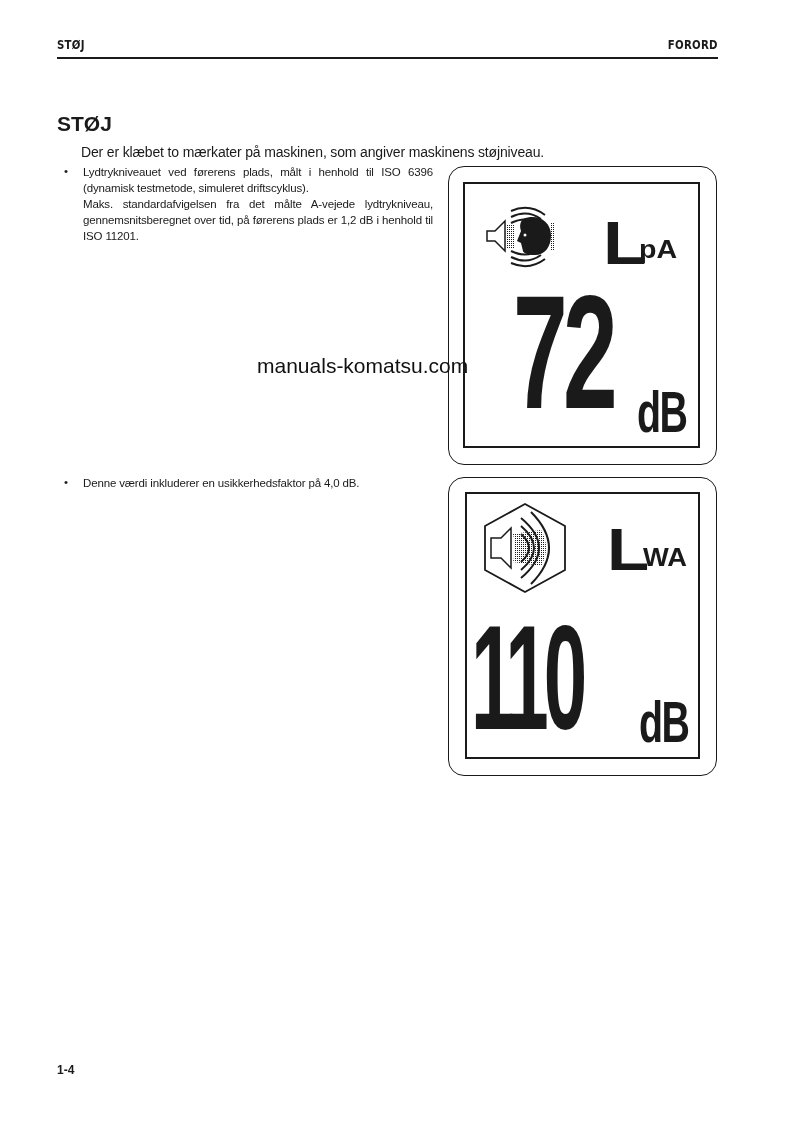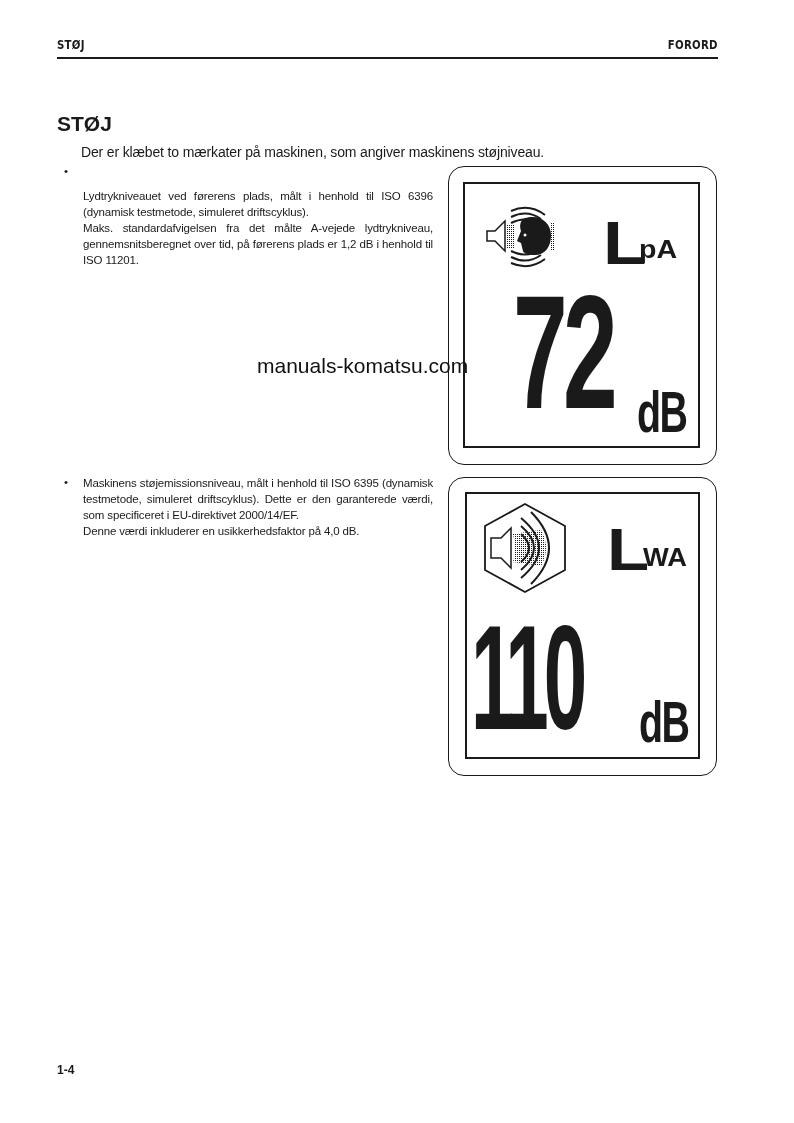--- a/index.html
+++ b/index.html
@@ -23,28 +23,27 @@
 <body>
 
 <div class="hdr-left">STØJ</div>
 <div class="hdr-right">FORORD</div>
 <div class="hdr-rule"></div>
 
 <div class="title">STØJ</div>
 <div class="intro">Der er klæbet to mærkater på maskinen, som angiver maskinens støjniveau.</div>
 
 <div class="bullet" style="top:165px;">•</div>
-<div class="para" style="top:164px;margin-top:24px;">
+<div class="para" style="top:164px;">
   <p>Lydtrykniveauet ved førerens plads, målt i henhold til ISO 6396 (dynamisk testmetode, simuleret driftscyklus).</p>
   <p>Maks. standardafvigelsen fra det målte A-vejede lydtrykniveau, gennemsnitsberegnet over tid, på førerens plads er 1,2 dB i henhold til ISO 11201.</p>
 </div>
 
 <div class="bullet" style="top:476px;">•</div>
 <div class="para" style="top:475px;">
-  <p>Maskinens støjemissionsniveau, målt i henhold til ISO 6395 (dynamisk testmetode, simuleret driftscyklus). Dette er den garanterede værdi, som specificeret i EU-direktivet 2000/14/EF.</p>
   <p>Denne værdi inkluderer en usikkerhedsfaktor på 4,0 dB.</p>
 </div>
 
 <div class="label-outer" style="left:448px; top:166px; width:267px; height:297px;">
   <div class="label-inner" style="left:14px; top:15px; width:233px; height:262px;">
     <svg style="position:absolute; left:18px; top:17px;" width="74" height="72" viewBox="0 0 74 72">
       <defs>
         <pattern id="dots1" width="2" height="2" patternUnits="userSpaceOnUse">
             <rect width="1" height="1" fill="#1a1a1a"></rect>
           </pattern>

